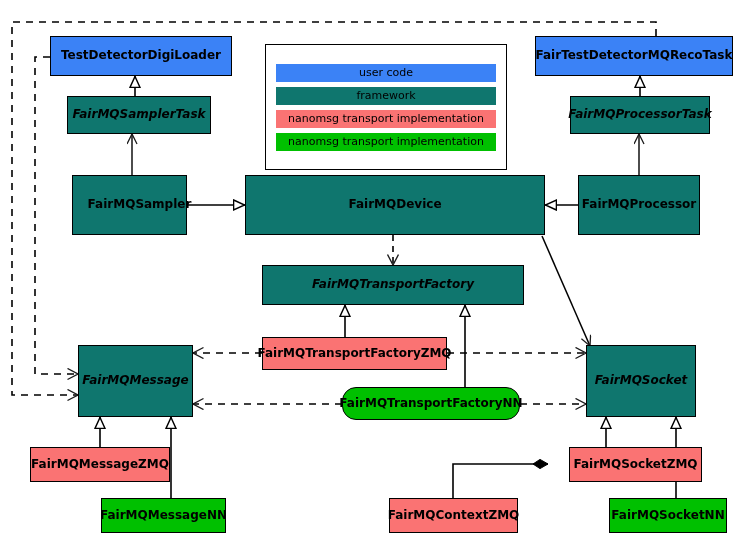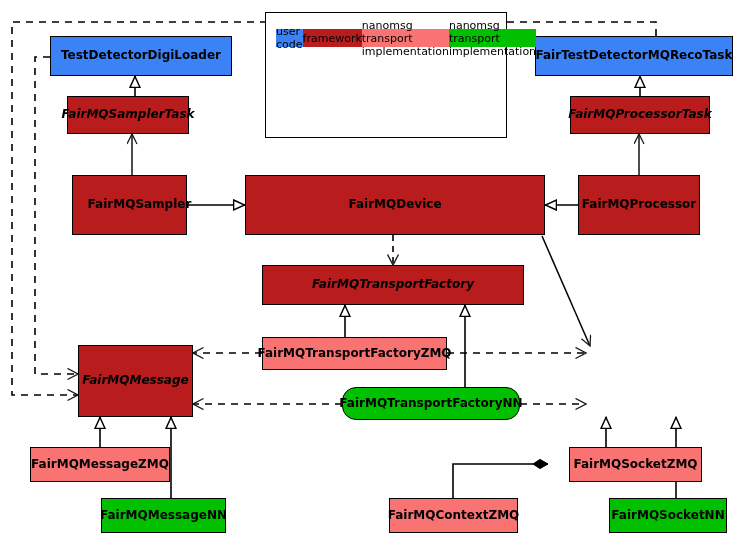--- a/index.html
+++ b/index.html
@@ -4,26 +4,26 @@
 <style>
   html,body{margin:0;padding:0;background:#ffffff;}
   body{font-family:"DejaVu Sans","Liberation Sans",sans-serif;}
   #diagram{position:relative;width:748px;height:549px;background:#ffffff;overflow:hidden;}
   #wires{position:absolute;left:0;top:0;width:748px;height:549px;}
   .node{position:absolute;box-sizing:border-box;border:1.6px solid #000000;
         display:flex;align-items:center;justify-content:center;text-align:center;
         font-size:12px;font-weight:bold;color:#000000;line-height:1.15;z-index:3;padding:2px 4px;}
   .node.abstract{font-style:italic;}
   .user{background:#3b82f6;}
-  .framework{background:#b91c1c;}
+  .framework{background:#0f766e;}
   .zmq{background:#FA7373;}
   .nn{background:#00C000;}
-  #legend{position:absolute;left:265px;top:12px;width:242px;height:126px;
+  #legend{position:absolute;left:265px;top:44px;width:242px;height:126px;
           background:#ffffff;border:1.6px solid #000000;z-index:4;
-          display:flex;flex-direction:row;justify-content:space-around;
+          display:flex;flex-direction:column;justify-content:space-around;
           padding:16px 10px;box-sizing:border-box;}
   .legend-row{height:18px;display:flex;align-items:center;justify-content:center;
               font-size:11px;font-weight:normal;color:#000000;}
 </style>
 </head>
 <body>
 
 <div id="diagram">
 
   <svg id="wires" viewBox="0 0 748 549" width="748" height="549">
@@ -87,38 +87,39 @@
     <div class="legend-row user">user code</div>
     <div class="legend-row framework">framework</div>
     <div class="legend-row zmq">nanomsg transport implementation</div>
     <div class="legend-row nn">nanomsg transport implementation</div>
   </div>
 
   <div class="node user" style="left:50px;top:36px;width:182px;height:40px;">TestDetectorDigiLoader</div>
 
   <div class="node user" style="left:535px;top:36px;width:198px;height:40px;">FairTestDetectorMQRecoTask</div>
 
-  <div class="node framework abstract" style="left:67px;top:96px;width:122px;height:38px;text-align:center;">FairMQSamplerTask</div>
+  <div class="node framework abstract" style="left:67px;top:96px;width:144px;height:38px;text-align:center;">FairMQSamplerTask</div>
 
   <div class="node framework abstract" style="left:570px;top:96px;width:140px;height:38px;">FairMQProcessorTask</div>
 
   <div class="node framework" style="left:72px;top:175px;width:115px;height:60px;padding-left:24px;">FairMQSampler</div>
 
   <div class="node framework" style="left:245px;top:175px;width:300px;height:60px;">FairMQDevice</div>
 
   <div class="node framework" style="left:578px;top:175px;width:122px;height:60px;">FairMQProcessor</div>
 
   <div class="node framework abstract" style="left:262px;top:265px;width:262px;height:40px;">FairMQTransportFactory</div>
 
   <div class="node zmq" style="left:262px;top:337px;width:185px;height:33px;">FairMQTransportFactoryZMQ</div>
 
   <div class="node nn" style="left:342px;top:387px;width:178px;height:33px;border-radius:14px;">FairMQTransportFactoryNN</div>
 
   <div class="node framework abstract" style="left:78px;top:345px;width:115px;height:72px;">FairMQMessage</div>
 
+  <div class="node framework abstract" style="left:586px;top:345px;width:110px;height:72px;">FairMQSocket</div>
 
   <div class="node zmq" style="left:30px;top:447px;width:140px;height:35px;">FairMQMessageZMQ</div>
 
   <div class="node nn" style="left:101px;top:498px;width:125px;height:35px;">FairMQMessageNN</div>
 
   <div class="node zmq" style="left:548px;top:447px;width:133px;height:35px;margin-left:21px;">FairMQSocketZMQ</div>
 
   <div class="node nn" style="left:609px;top:498px;width:118px;height:35px;">FairMQSocketNN</div>
 
   <div class="node zmq" style="left:389px;top:498px;width:129px;height:35px;">FairMQContextZMQ</div>

